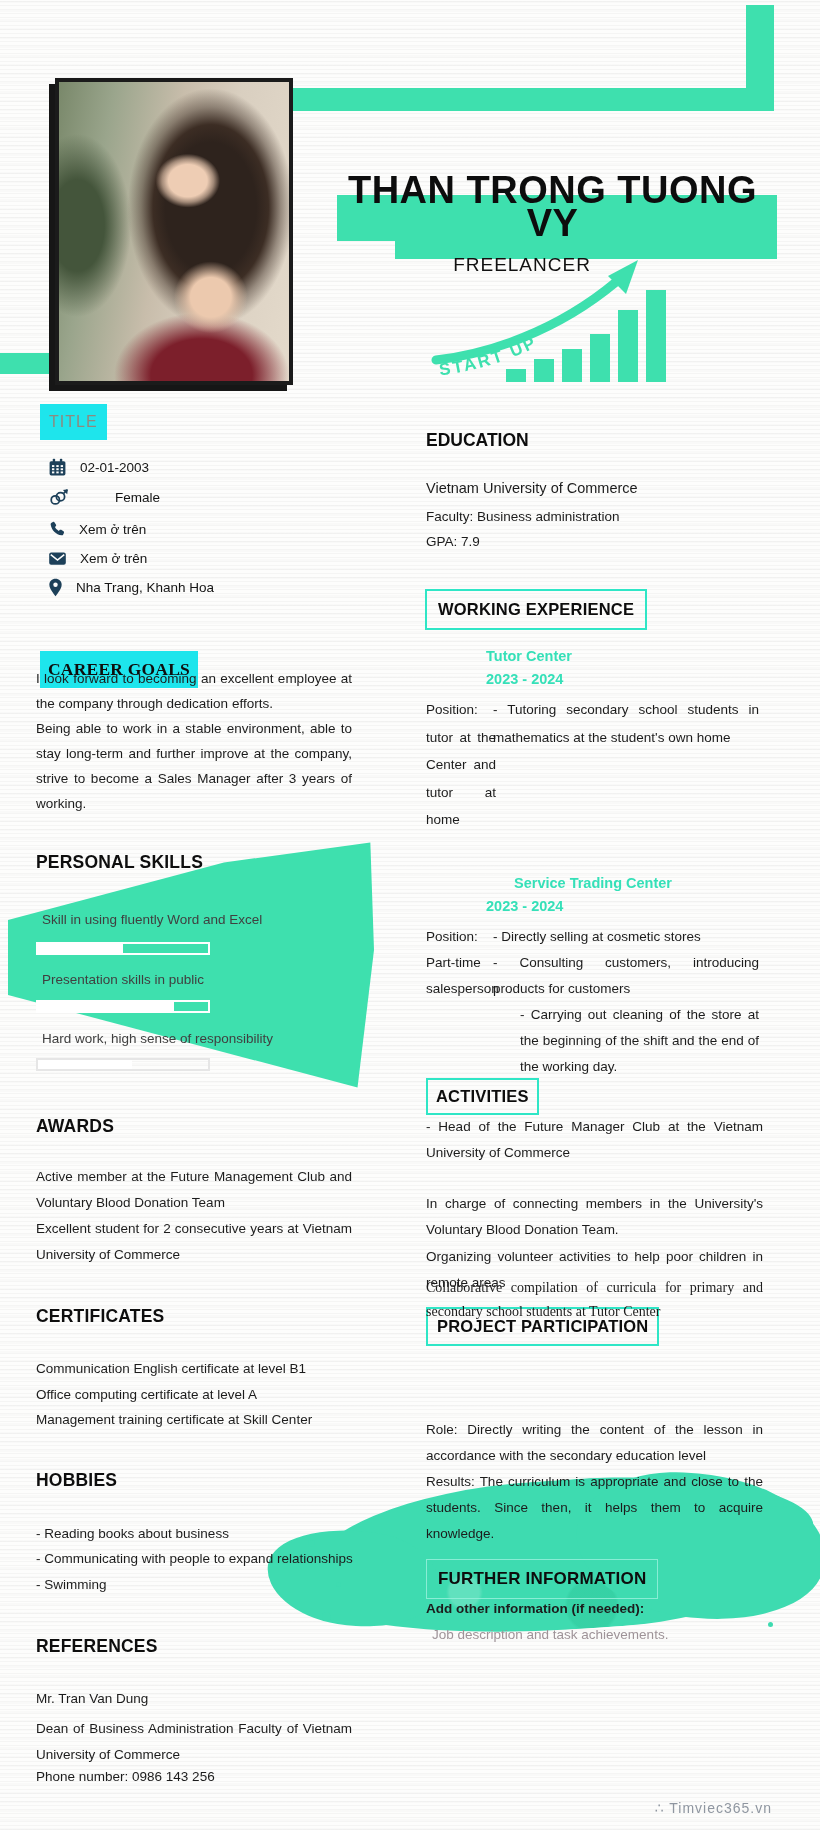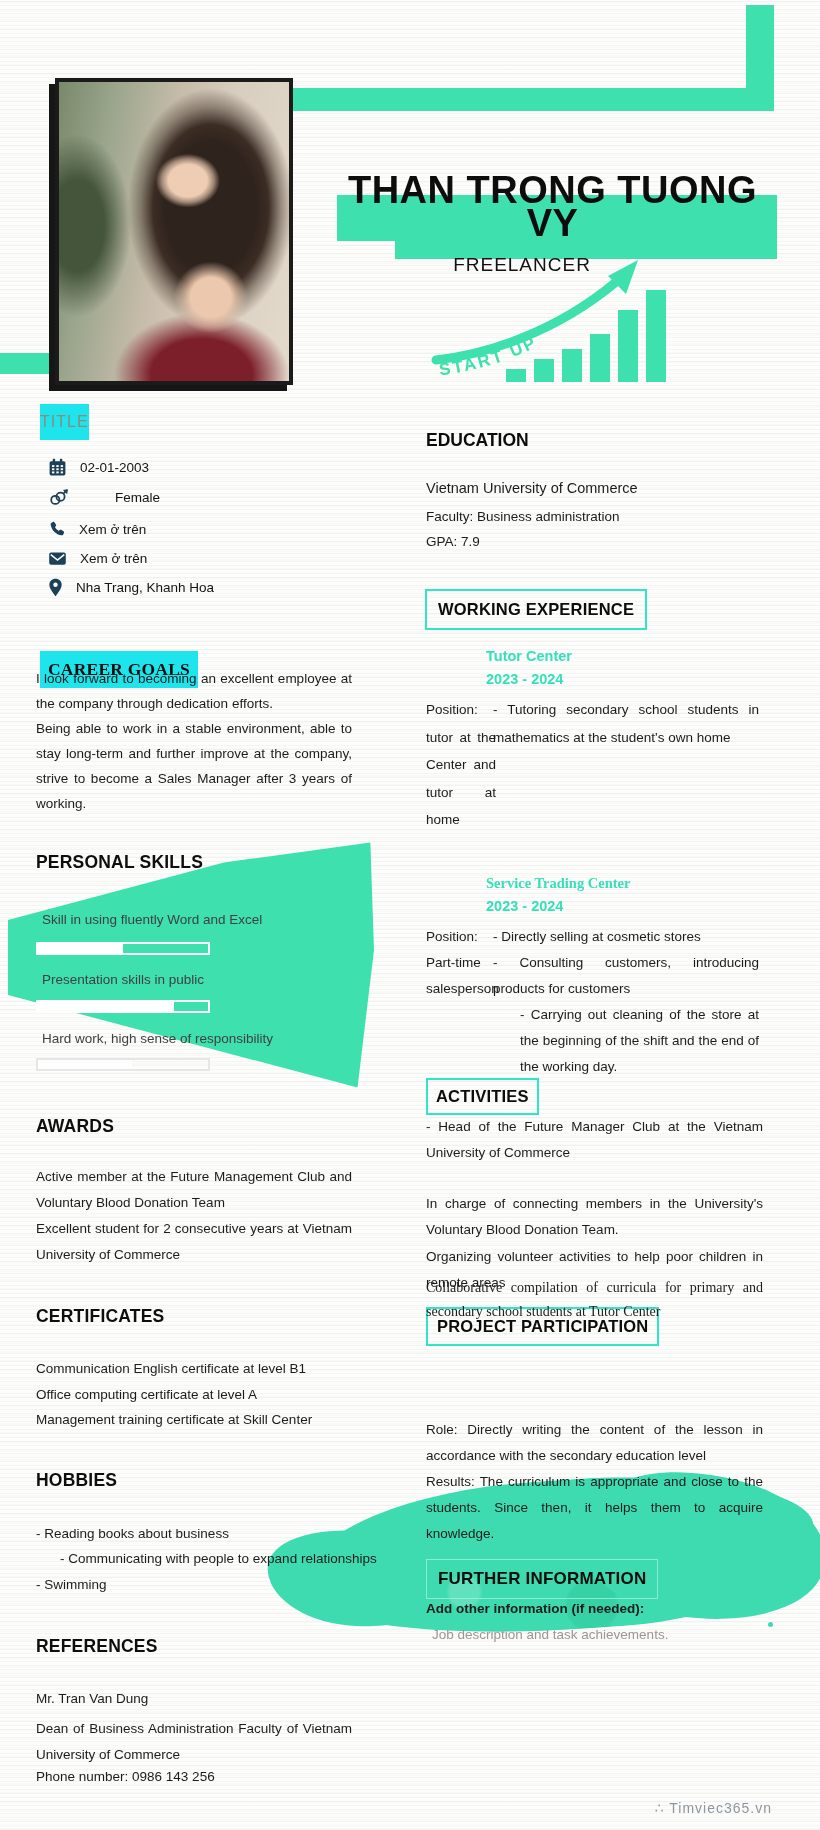--- a/index.html
+++ b/index.html
@@ -38,21 +38,21 @@
   .h-left{z-index:4;font-size:17.5px;font-weight:700;letter-spacing:.2px;color:#0e0e0e;}
   .hl-cyan{background:#1ee5ec;padding:8px 8px;}
   .p{z-index:4;font-size:13.5px;line-height:25px;color:#1c1c1c;text-align:justify;}
   .line{z-index:4;font-size:13.5px;color:#1c1c1c;white-space:nowrap;}
   .lcol{left:36px;width:316px;}
   .rcol{left:426px;width:337px;line-height:26px;}
   
   .info-row{position:absolute;left:48px;z-index:4;display:flex;align-items:center;gap:13px;height:22px;}
   .info-row svg{flex:0 0 auto;}
   .info-text{font-size:13.5px;color:#141414;}
-  .title-box{left:40px;top:404px;z-index:4;background:#1ee5ec;padding:9px 0;
+  .title-box{left:40px;top:404px;z-index:4;background:#1ee5ec;padding:9px 9px;
              font-size:16px;letter-spacing:1px;color:#8d8a80;}
   
   .skill-arrow{left:8px;top:840px;width:366px;height:250px;background:#3ee0ae;z-index:1;
      clip-path:polygon(99% 1%, 59% 9%, 0% 32%, 0% 62%, 95.5% 99%, 100% 44%);}
   .skill-label{left:42px;z-index:4;font-size:13.5px;color:#404040;white-space:nowrap;}
   .skill-bar{left:36px;width:170px;height:9px;z-index:4;border:2px solid #fff;background:transparent;}
   .skill-bar.on-white{border-color:#e6e6e6;}
   .skill-fill{height:100%;background:#fff;}
   
   .h-box{z-index:4;display:inline-block;border:2px solid #2fe6c6;padding:9px 11px;
@@ -198,21 +198,21 @@
   <div class="abs p lcol" style="top:1164px;line-height:26px;">Active member at the Future Management Club and Voluntary Blood Donation Team</div>
   <div class="abs p lcol" style="top:1216px;line-height:26px;">Excellent student for 2 consecutive years at Vietnam University of Commerce</div>
 
   <div class="abs h-left" style="left:36px;top:1306px;">CERTIFICATES</div>
   <div class="abs line" style="left:36px;top:1361px;">Communication English certificate at level B1</div>
   <div class="abs line" style="left:36px;top:1387px;">Office computing certificate at level A</div>
   <div class="abs line" style="left:36px;top:1412px;">Management training certificate at Skill Center</div>
 
   <div class="abs h-left" style="left:36px;top:1470px;">HOBBIES</div>
   <div class="abs line" style="left:36px;top:1526px;">- Reading books about business</div>
-  <div class="abs line" style="left:36px;top:1551px;margin-left:24px;">- Communicating with people to expand relationships</div>
+  <div class="abs line" style="left:36px;top:1551px;">- Communicating with people to expand relationships</div>
   <div class="abs line" style="left:36px;top:1577px;">- Swimming</div>
 
   <div class="abs h-left" style="left:36px;top:1636px;">REFERENCES</div>
   <div class="abs line" style="left:36px;top:1691px;">Mr. Tran Van Dung</div>
   <div class="abs p lcol" style="top:1716px;line-height:26px;">Dean of Business Administration Faculty of Vietnam University of Commerce</div>
   <div class="abs line" style="left:36px;top:1769px;">Phone number: 0986 143 256</div>
 
   <div class="abs h-plain" style="left:426px;top:430px;">EDUCATION</div>
   <div class="abs line" style="left:426px;top:480px;font-size:14.5px;">Vietnam University of Commerce</div>
   <div class="abs line" style="left:426px;top:509px;">Faculty: Business administration</div>
@@ -220,21 +220,21 @@
 
   <div class="abs h-box" style="left:425px;top:589px;">WORKING EXPERIENCE</div>
 
   <div class="abs company" style="left:486px;top:648px;">Tutor Center</div>
   <div class="abs company" style="left:486px;top:671px;">2023 - 2024</div>
   <div class="job-label" style="top:696px;">Position: tutor at the Center and tutor at home</div>
   <div class="job-desc" style="top:696px;">
     <p>- Tutoring secondary school students in mathematics at the student's own home</p>
   </div>
 
-  <div class="abs company" style="left:486px;top:875px;font-family:Liberation Serif, serif;">Service Trading Center</div>
+  <div class="abs company" style="left:514px;top:875px;">Service Trading Center</div>
   <div class="abs company" style="left:486px;top:898px;">2023 - 2024</div>
   <div class="job-label lh26" style="top:924px;">Position: Part-time salesperson</div>
   <div class="job-desc lh26" style="top:924px;">
     <p>- Directly selling at cosmetic stores</p>
     <p>- Consulting customers, introducing products for customers</p>
     <p style="margin-left:27px;width:239px;">- Carrying out cleaning of the store at the beginning of the shift and the end of the working day.</p>
   </div>
 
   <div class="abs h-box" style="left:426px;top:1078px;padding:7px 8px;">ACTIVITIES</div>
   <div class="abs p rcol" style="top:1114px;">- Head of the Future Manager Club at the Vietnam University of Commerce</div>

